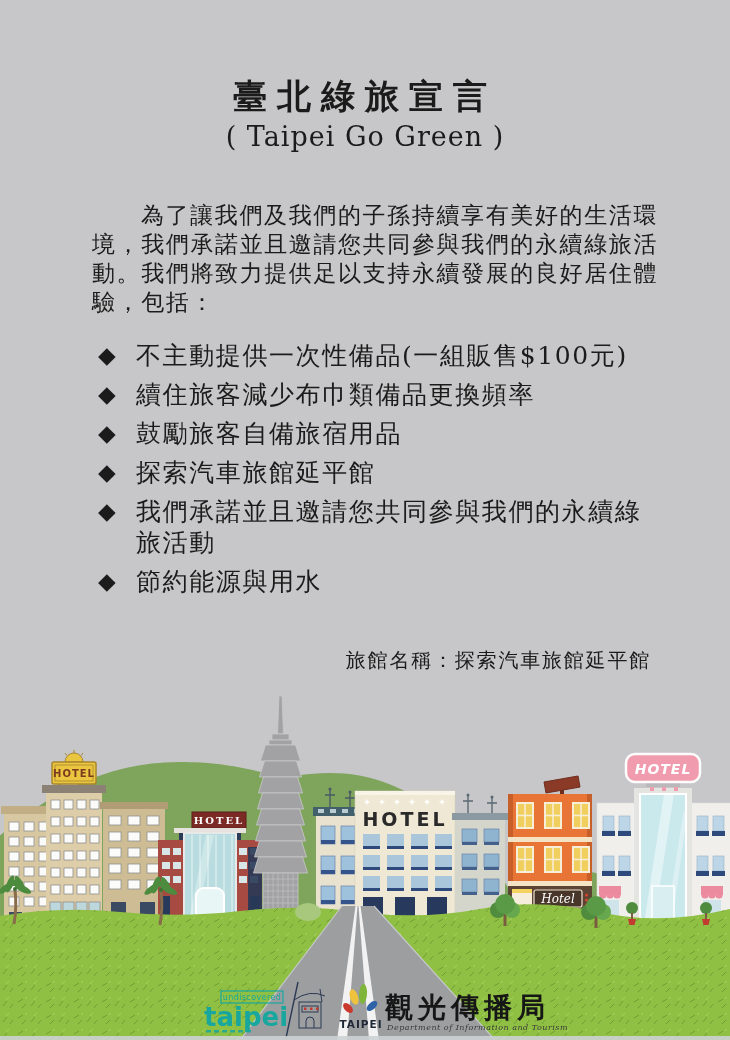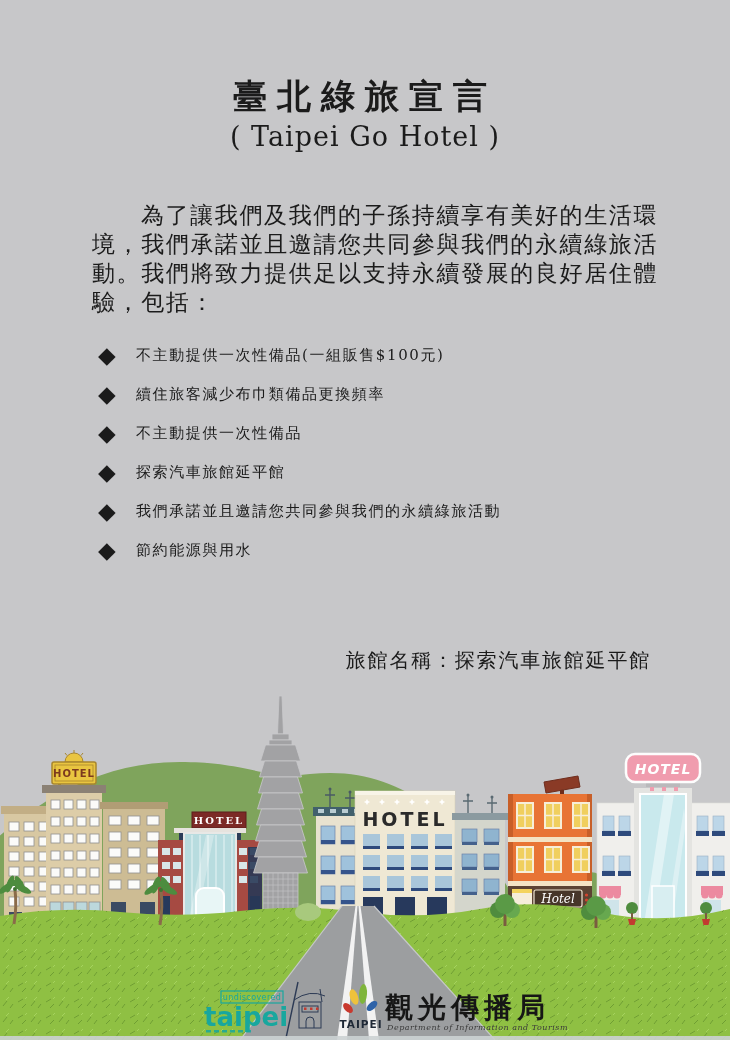--- a/index.html
+++ b/index.html
@@ -9,48 +9,48 @@
          font-size:34px;font-weight:600;letter-spacing:10px;box-sizing:border-box;}
   .subtitle{position:absolute;top:121px;left:0;width:730px;text-align:center;
             font-size:27px;letter-spacing:1px;}
   .intro{position:absolute;top:191px;left:82px;width:566px;margin:10px;
          font-size:23px;letter-spacing:1.6px;line-height:29px;text-indent:49px;
          text-align:justify;}
   .pledges{position:absolute;top:340px;left:98px;width:552px;margin:0;padding:0;list-style:none;}
   .pledges li{display:flex;margin:0 0 8px 0;}
   .bullet{flex:0 0 38px;font-size:23px;line-height:31px;
           font-family:"DejaVu Sans",sans-serif;}
-  .ptxt{width:506px;font-size:15px;letter-spacing:1.6px;line-height:31px;}
+  .ptxt{width:506px;font-size:25px;letter-spacing:1.6px;line-height:31px;}
   .hotel-line{position:absolute;top:647px;right:79px;font-size:20px;letter-spacing:1.8px;}
   .cityscape{position:absolute;left:0;top:690px;width:730px;height:350px;display:block;}
   .svgsans{font-family:"DejaVu Sans",sans-serif;}
   .svgserif{font-family:"DejaVu Serif",serif;}
 </style>
 </head>
 <body>
 
 <div class="page">
 
   <h1 class="title">臺北綠旅宣言</h1>
-  <div class="subtitle">( Taipei Go Hotel )</div>
+  <div class="subtitle">( Taipei Go Green )</div>
 
   <p class="intro">為了讓我們及我們的子孫持續享有美好的生活環境，我們承諾並且邀請您共同參與我們的永續綠旅活動。我們將致力提供足以支持永續發展的良好居住體驗，包括：</p>
 
   <ul class="pledges">
     <li>
       <span class="bullet">◆</span>
       <span class="ptxt">不主動提供一次性備品(一組販售$100元)</span>
     </li>
     <li>
       <span class="bullet">◆</span>
       <span class="ptxt">續住旅客減少布巾類備品更換頻率</span>
     </li>
     <li>
       <span class="bullet">◆</span>
-      <span class="ptxt">不主動提供一次性備品</span>
+      <span class="ptxt">鼓勵旅客自備旅宿用品</span>
     </li>
     <li>
       <span class="bullet">◆</span>
       <span class="ptxt">探索汽車旅館延平館</span>
     </li>
     <li>
       <span class="bullet">◆</span>
       <span class="ptxt">我們承諾並且邀請您共同參與我們的永續綠旅活動</span>
     </li>
     <li>

